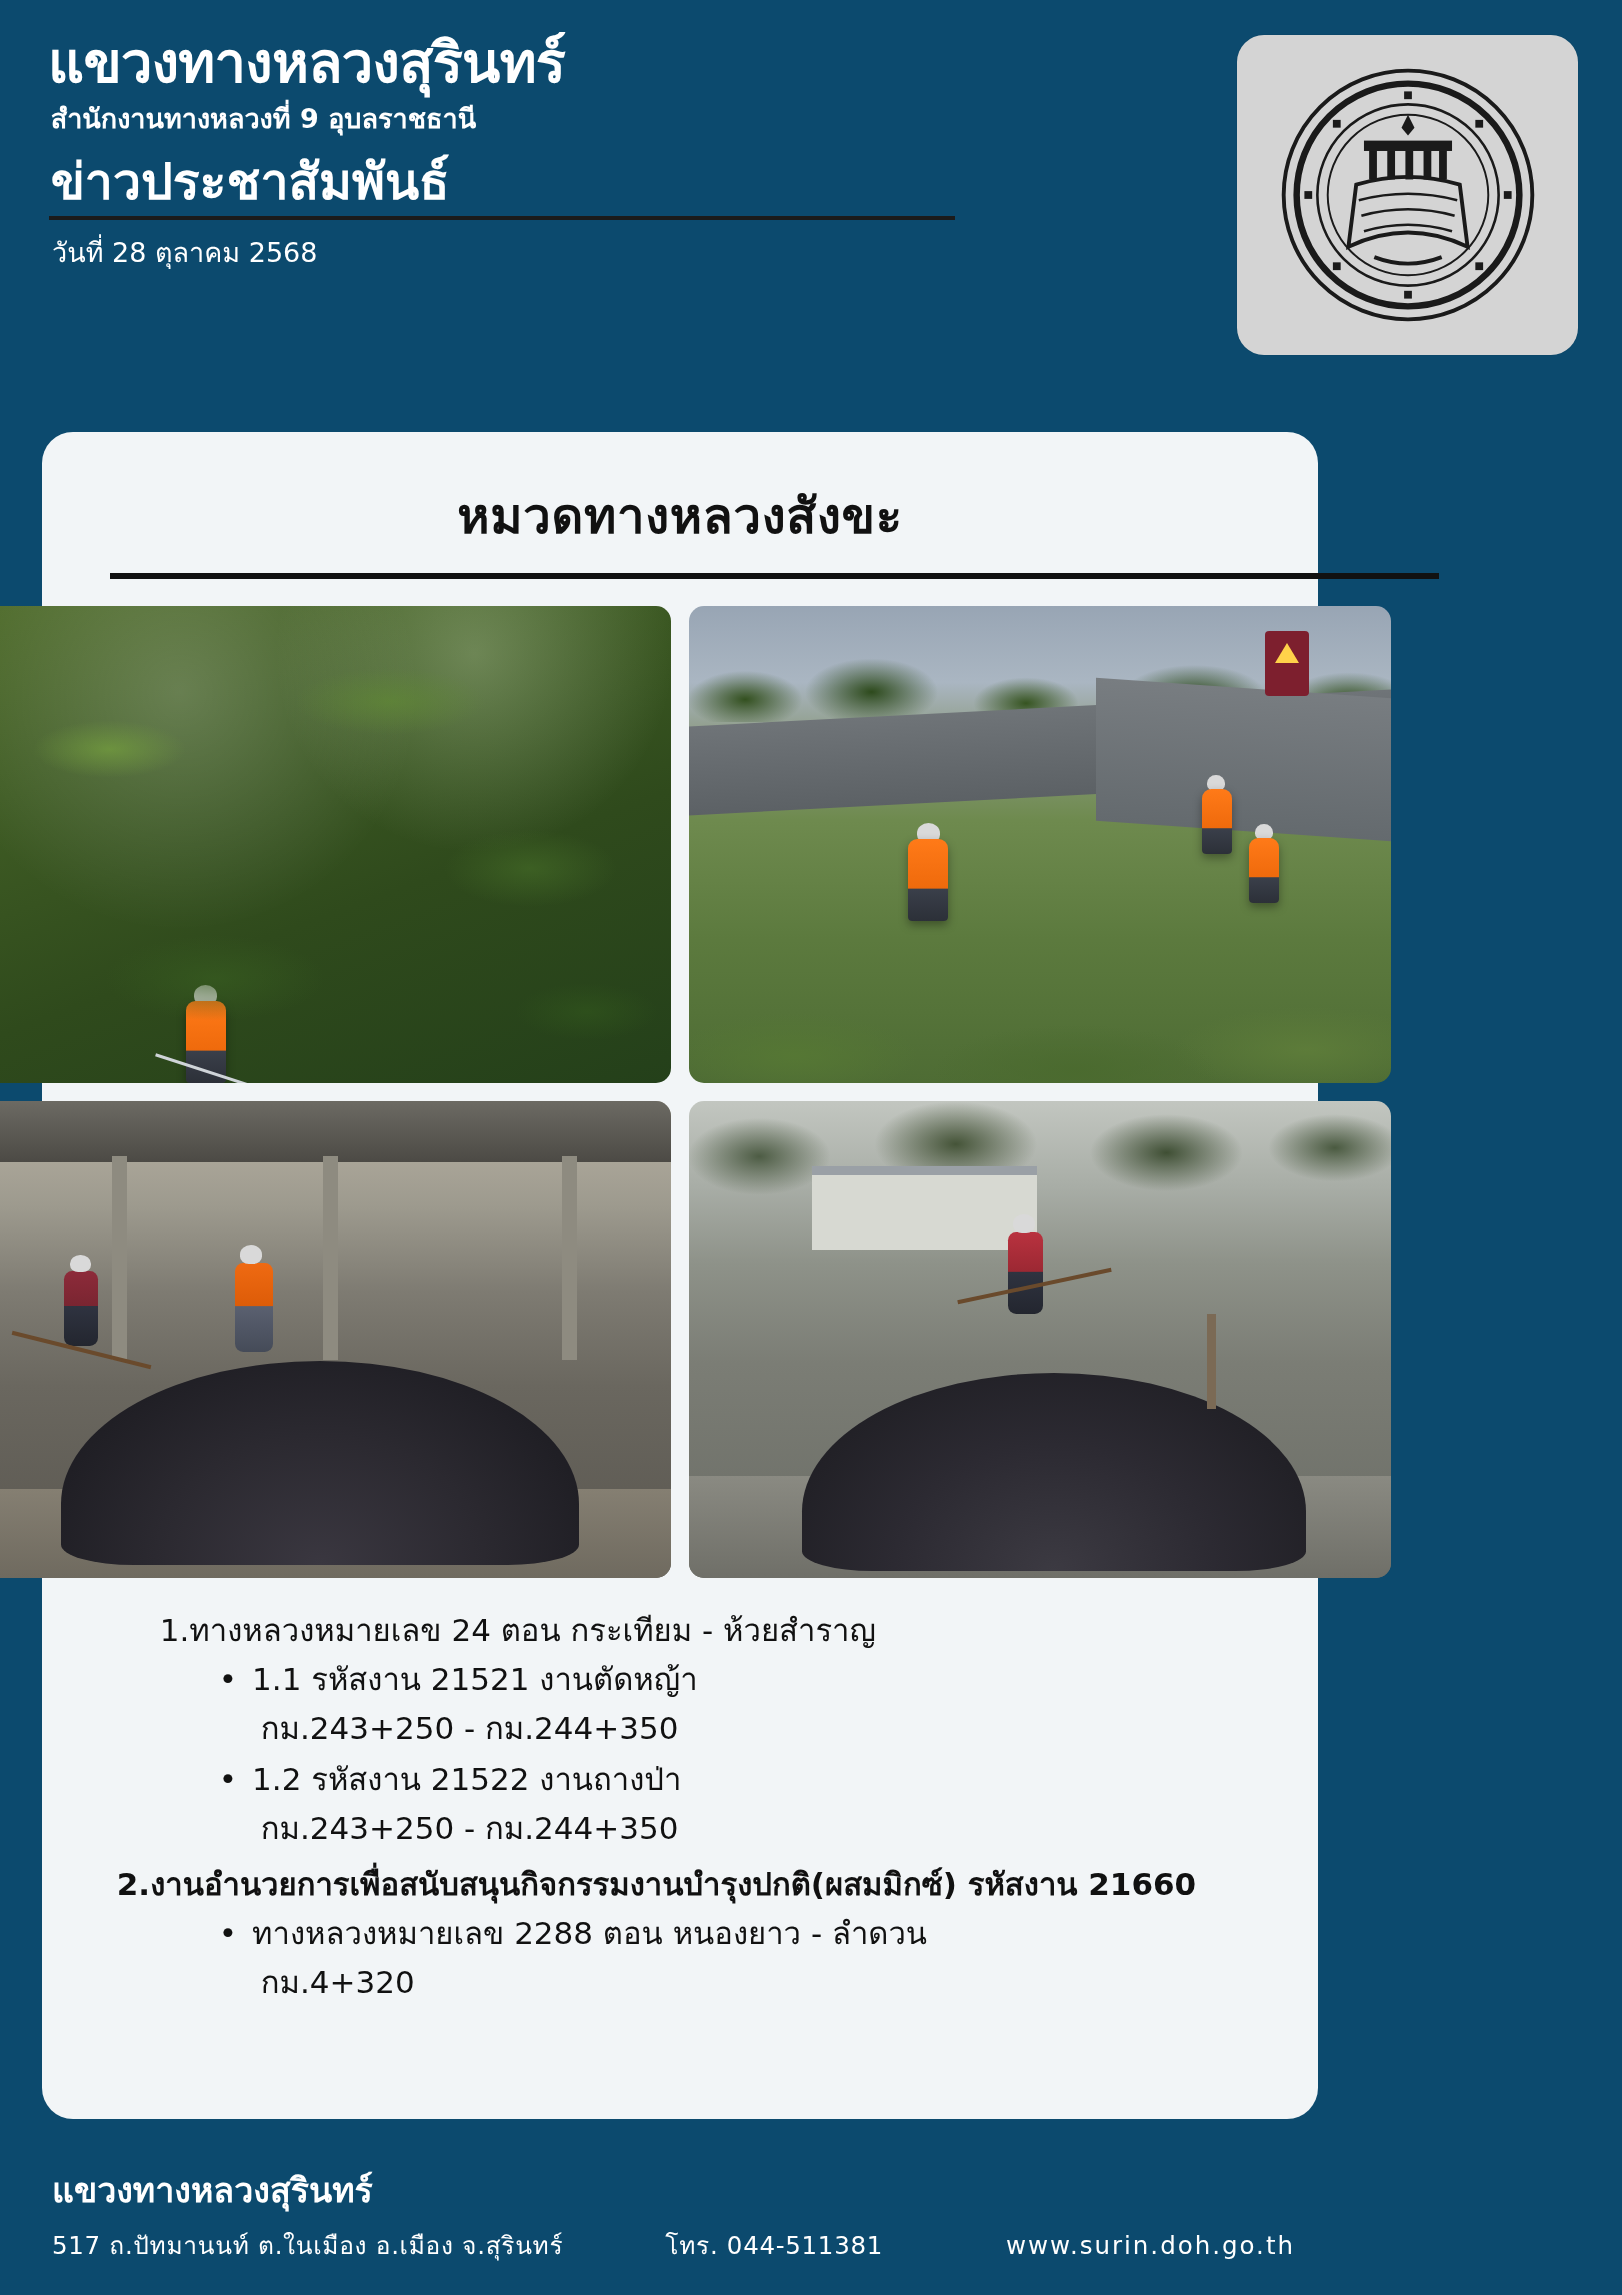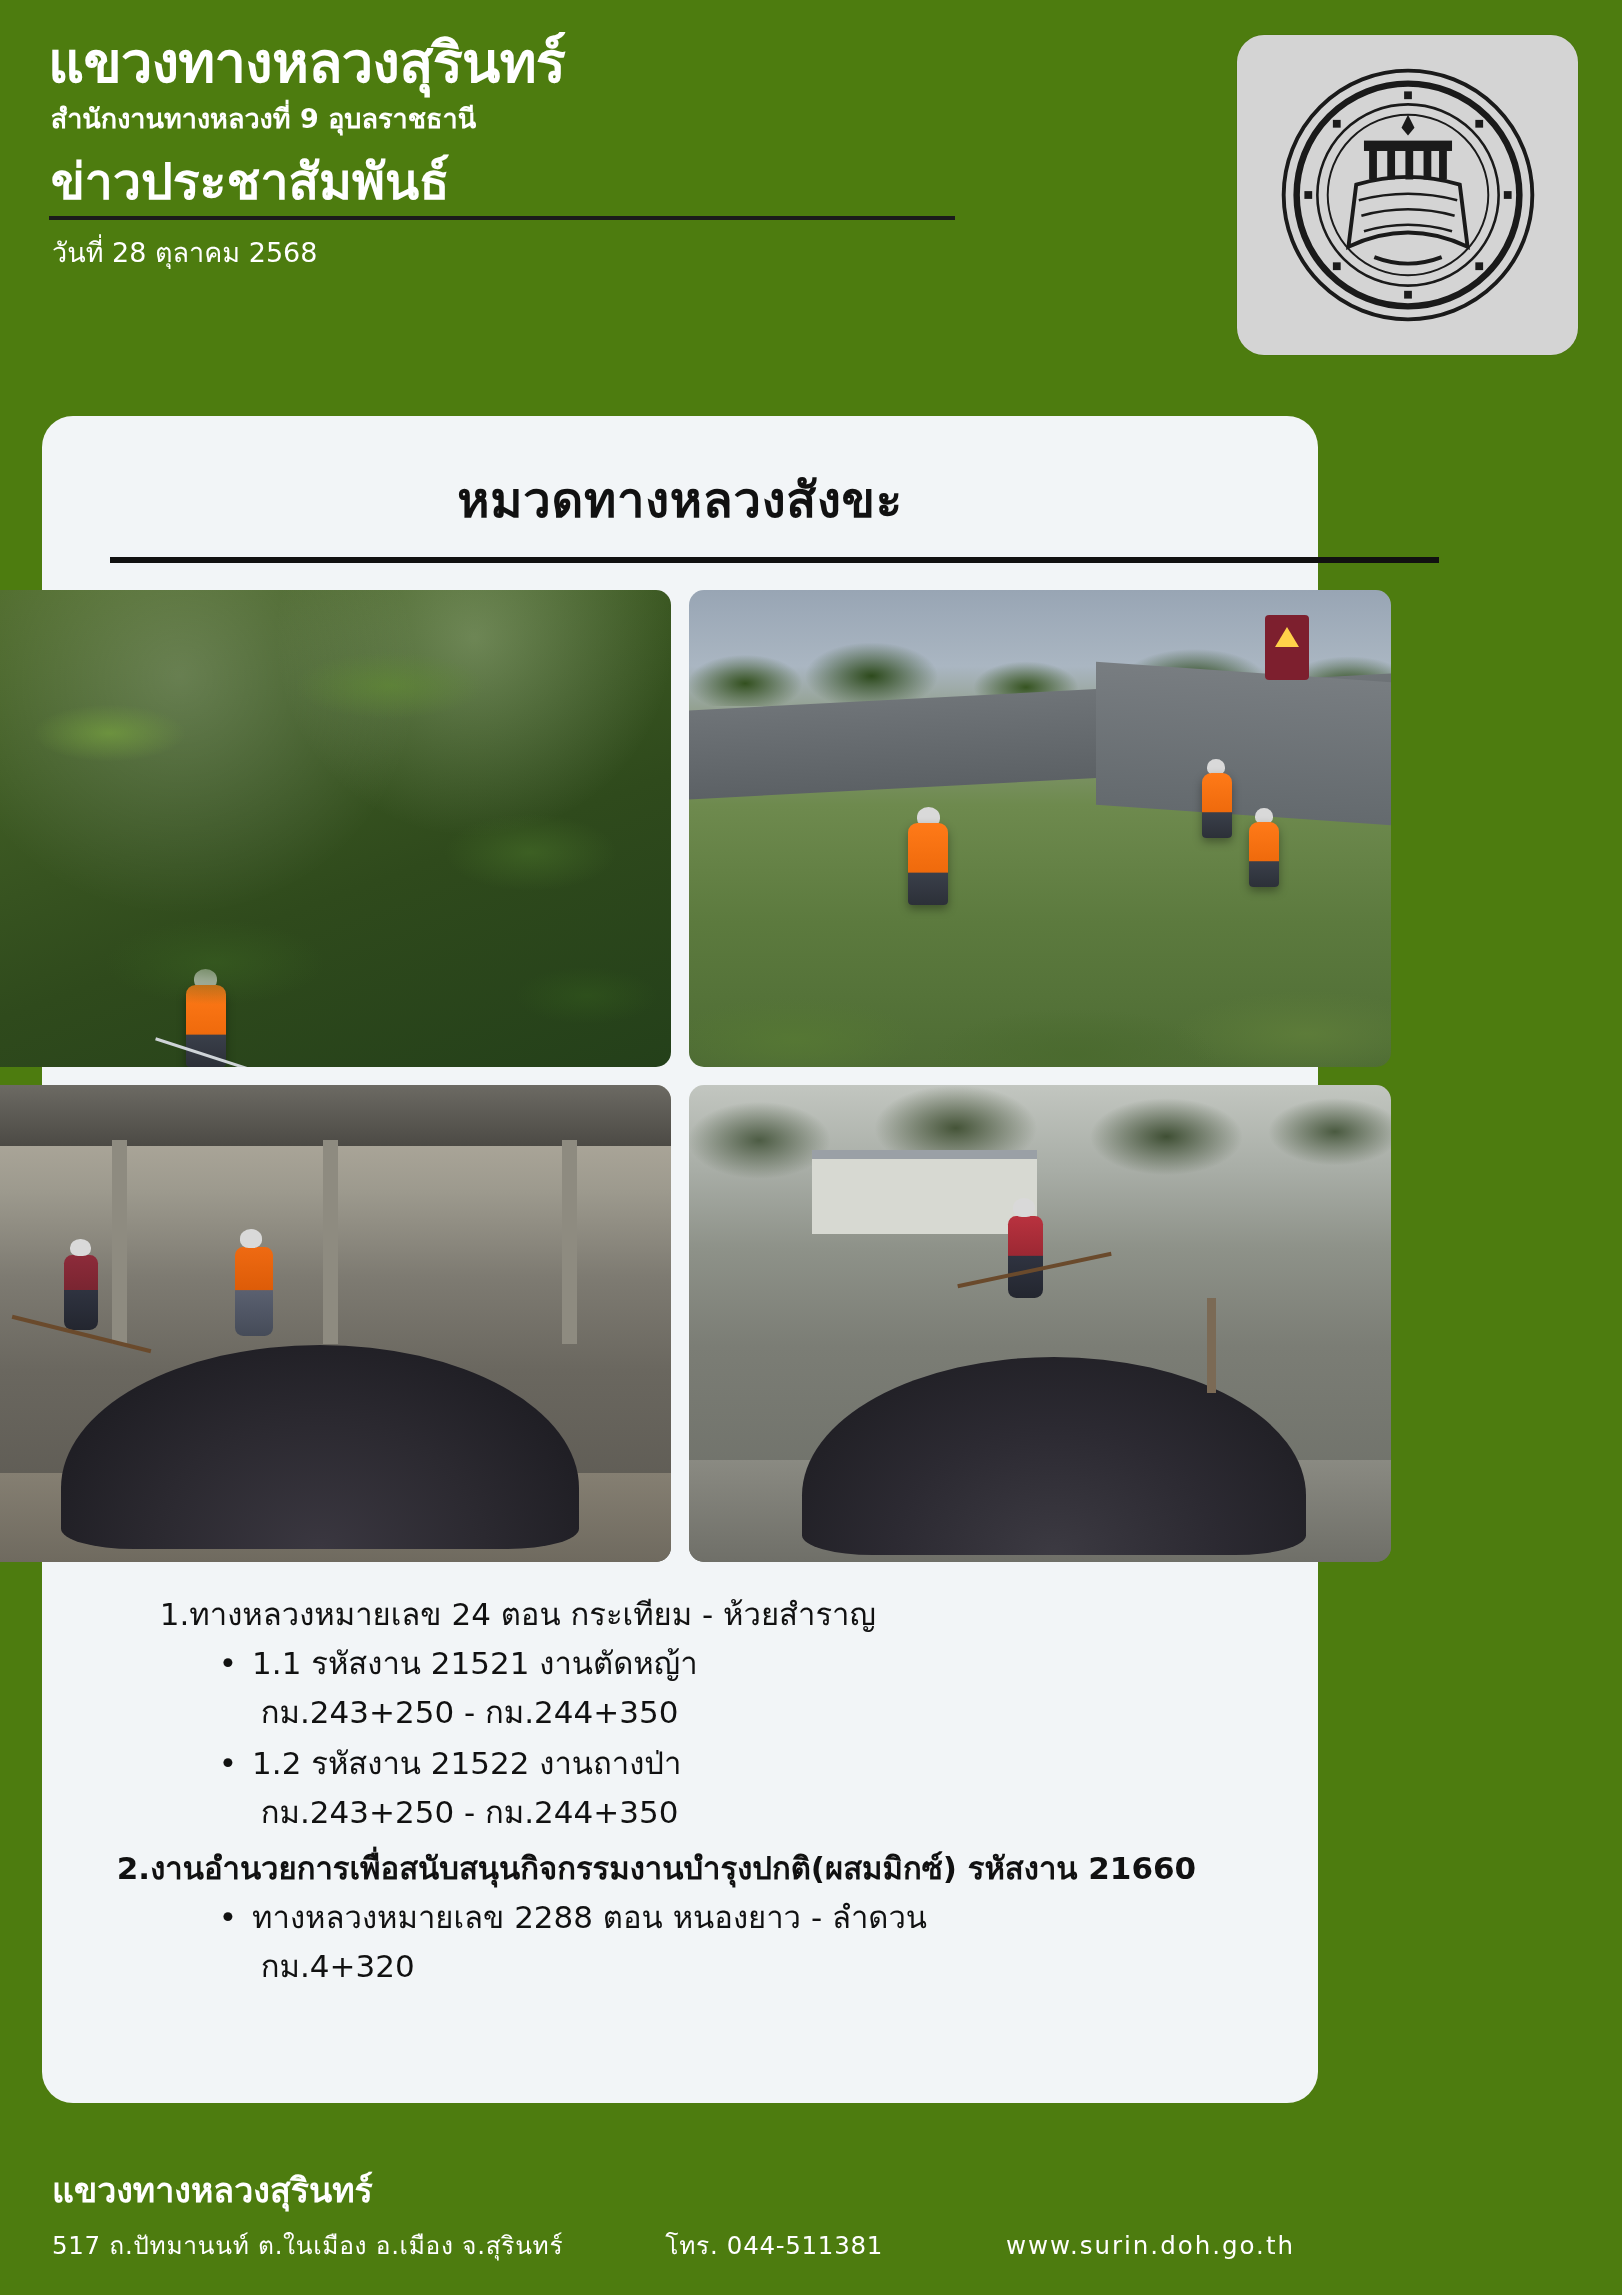--- a/index.html
+++ b/index.html
@@ -7,21 +7,21 @@
     padding: 0;
     background: #7a7a7a;
   }
   body {
     font-family: "DejaVu Sans", "Liberation Sans", sans-serif;
   }
   .page {
     position: relative;
     width: 1623px;
     height: 2295px;
-    background: #4d7c0f;
+    background: #0c4a6e;
     overflow: hidden;
   }
 
   
   .header {
     position: relative;
     padding: 27px 48px 0 48px;
     height: 402px;
     box-sizing: border-box;
   }
@@ -83,21 +83,21 @@
     top: 50%;
     transform: translate(-50%, -50%);
     width: 259px;
     height: 259px;
   }
 
   
   .card {
     position: absolute;
     left: 42px;
-    top: 416px;
+    top: 432px;
     width: 1276px;
     height: 1687px;
     background: #f2f5f7;
     border-radius: 31px;
     box-sizing: border-box;
     padding: 33px 68px 13.6px 68px;
   }
   .section-title {
     text-align: center;
     font-size: 49px;

